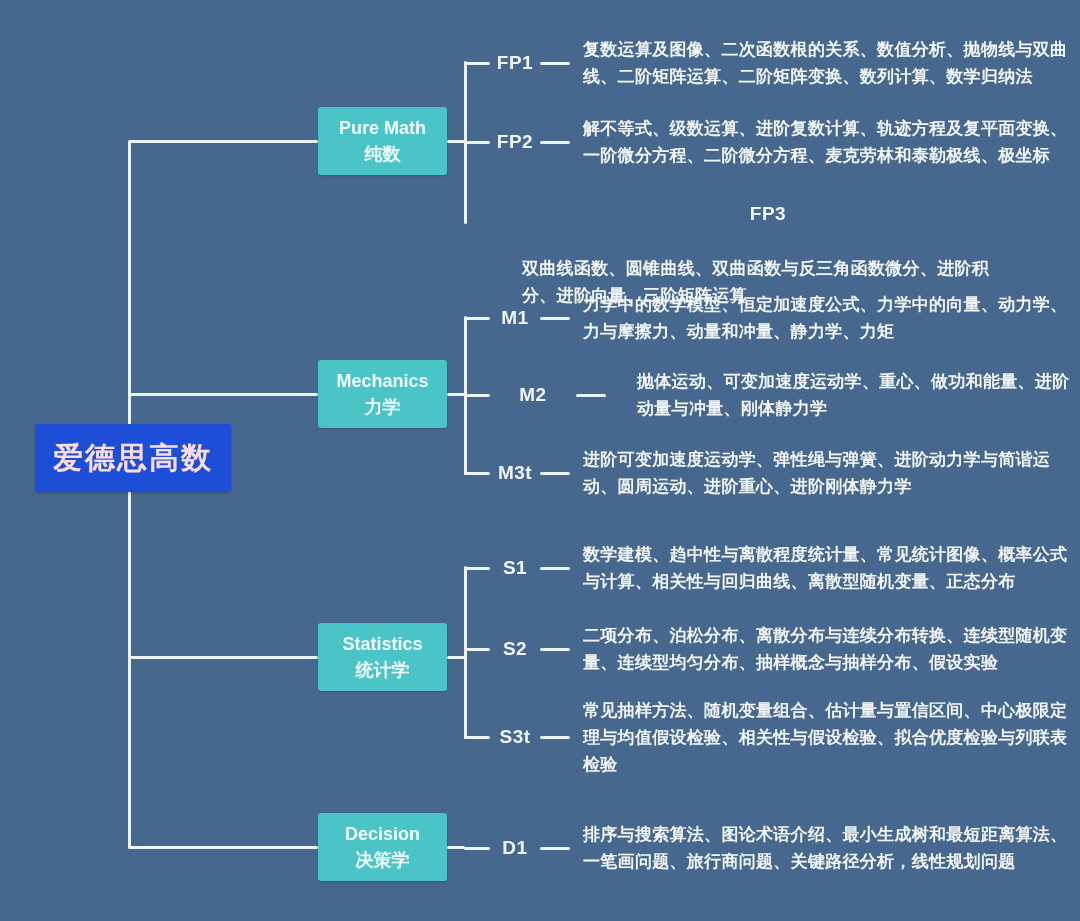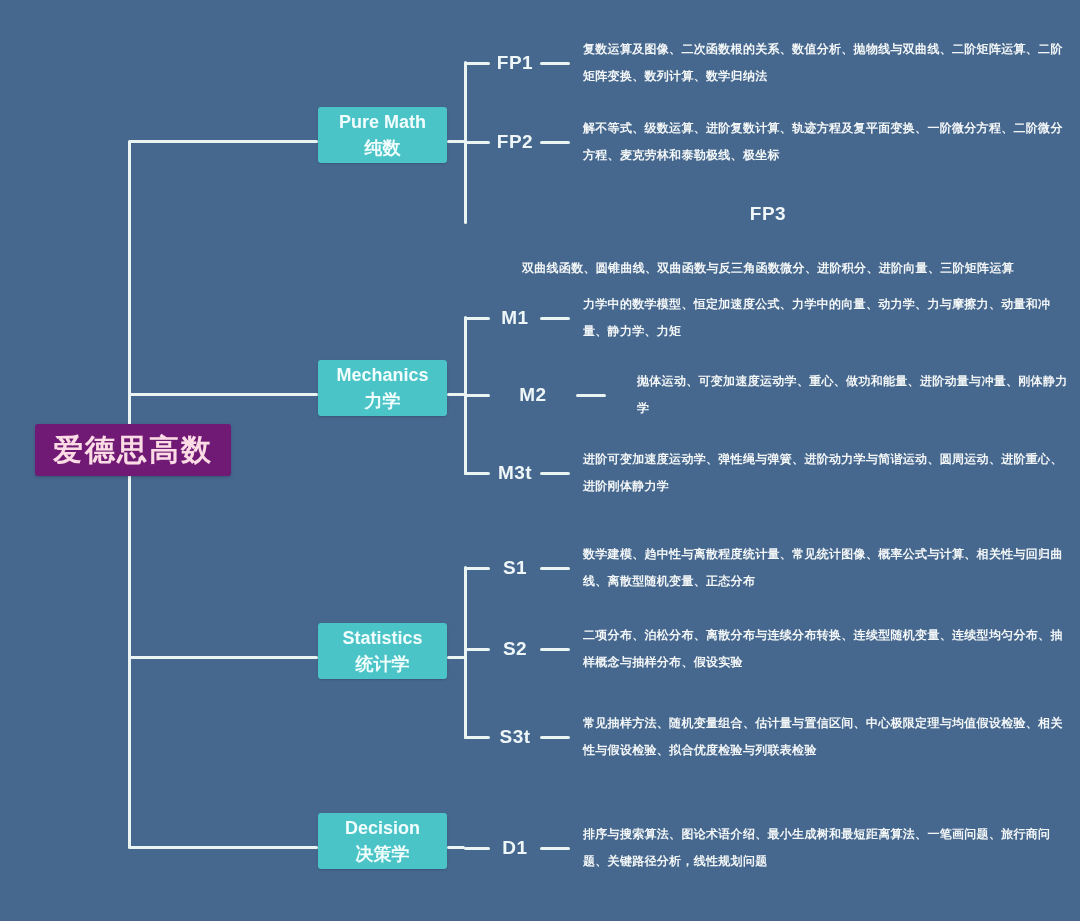--- a/index.html
+++ b/index.html
@@ -24,30 +24,30 @@
   
   .node{
     position:absolute;
     display:flex;flex-direction:column;
     align-items:center;justify-content:center;
     border-radius:3px;
     z-index:2;
     text-align:center;
   }
   .node.teal{
-    left:318px;width:129px;height:56px;
+    left:318px;width:129px;height:68px;
     background:#4bc4c8;
     color:#f2fdfd;
     font-size:18px;font-weight:600;
     line-height:26px;
     box-shadow:0 1px 2px rgba(0,0,0,.15);
   }
   .node.pink{
-    left:35px;top:424px;width:196px;height:52px;
-    background:#701a75;
+    left:35px;top:424px;width:196px;height:68px;
+    background:#1d4ed8;
     color:#fbdbe4;
     font-size:30px;font-weight:700;
     letter-spacing:2px;
     box-shadow:0 1px 3px rgba(0,0,0,.2);
   }
   
   .child-row{
     position:absolute;
     left:464px;width:608px;height:90px;
     display:flex;align-items:center;
@@ -64,21 +64,21 @@
     font-size:19px;font-weight:600;
     letter-spacing:.5px;
   }
   .child-row .dash{
     position:static;flex:0 0 30px;height:3px;
     margin-right:13px;
   }
   .child-row .desc{
     margin:0;flex:1;max-width:492px;
     color:#f2f6f7;
-    font-size:12px;font-weight:600;
+    font-size:17px;font-weight:600;
     line-height:27px;
     letter-spacing:.3px;
   }
 </style>
 </head>
 <body>
 
 <div class="canvas">
 
   <div class="vline" style="left:128px;top:140px;height:709px;"></div>

